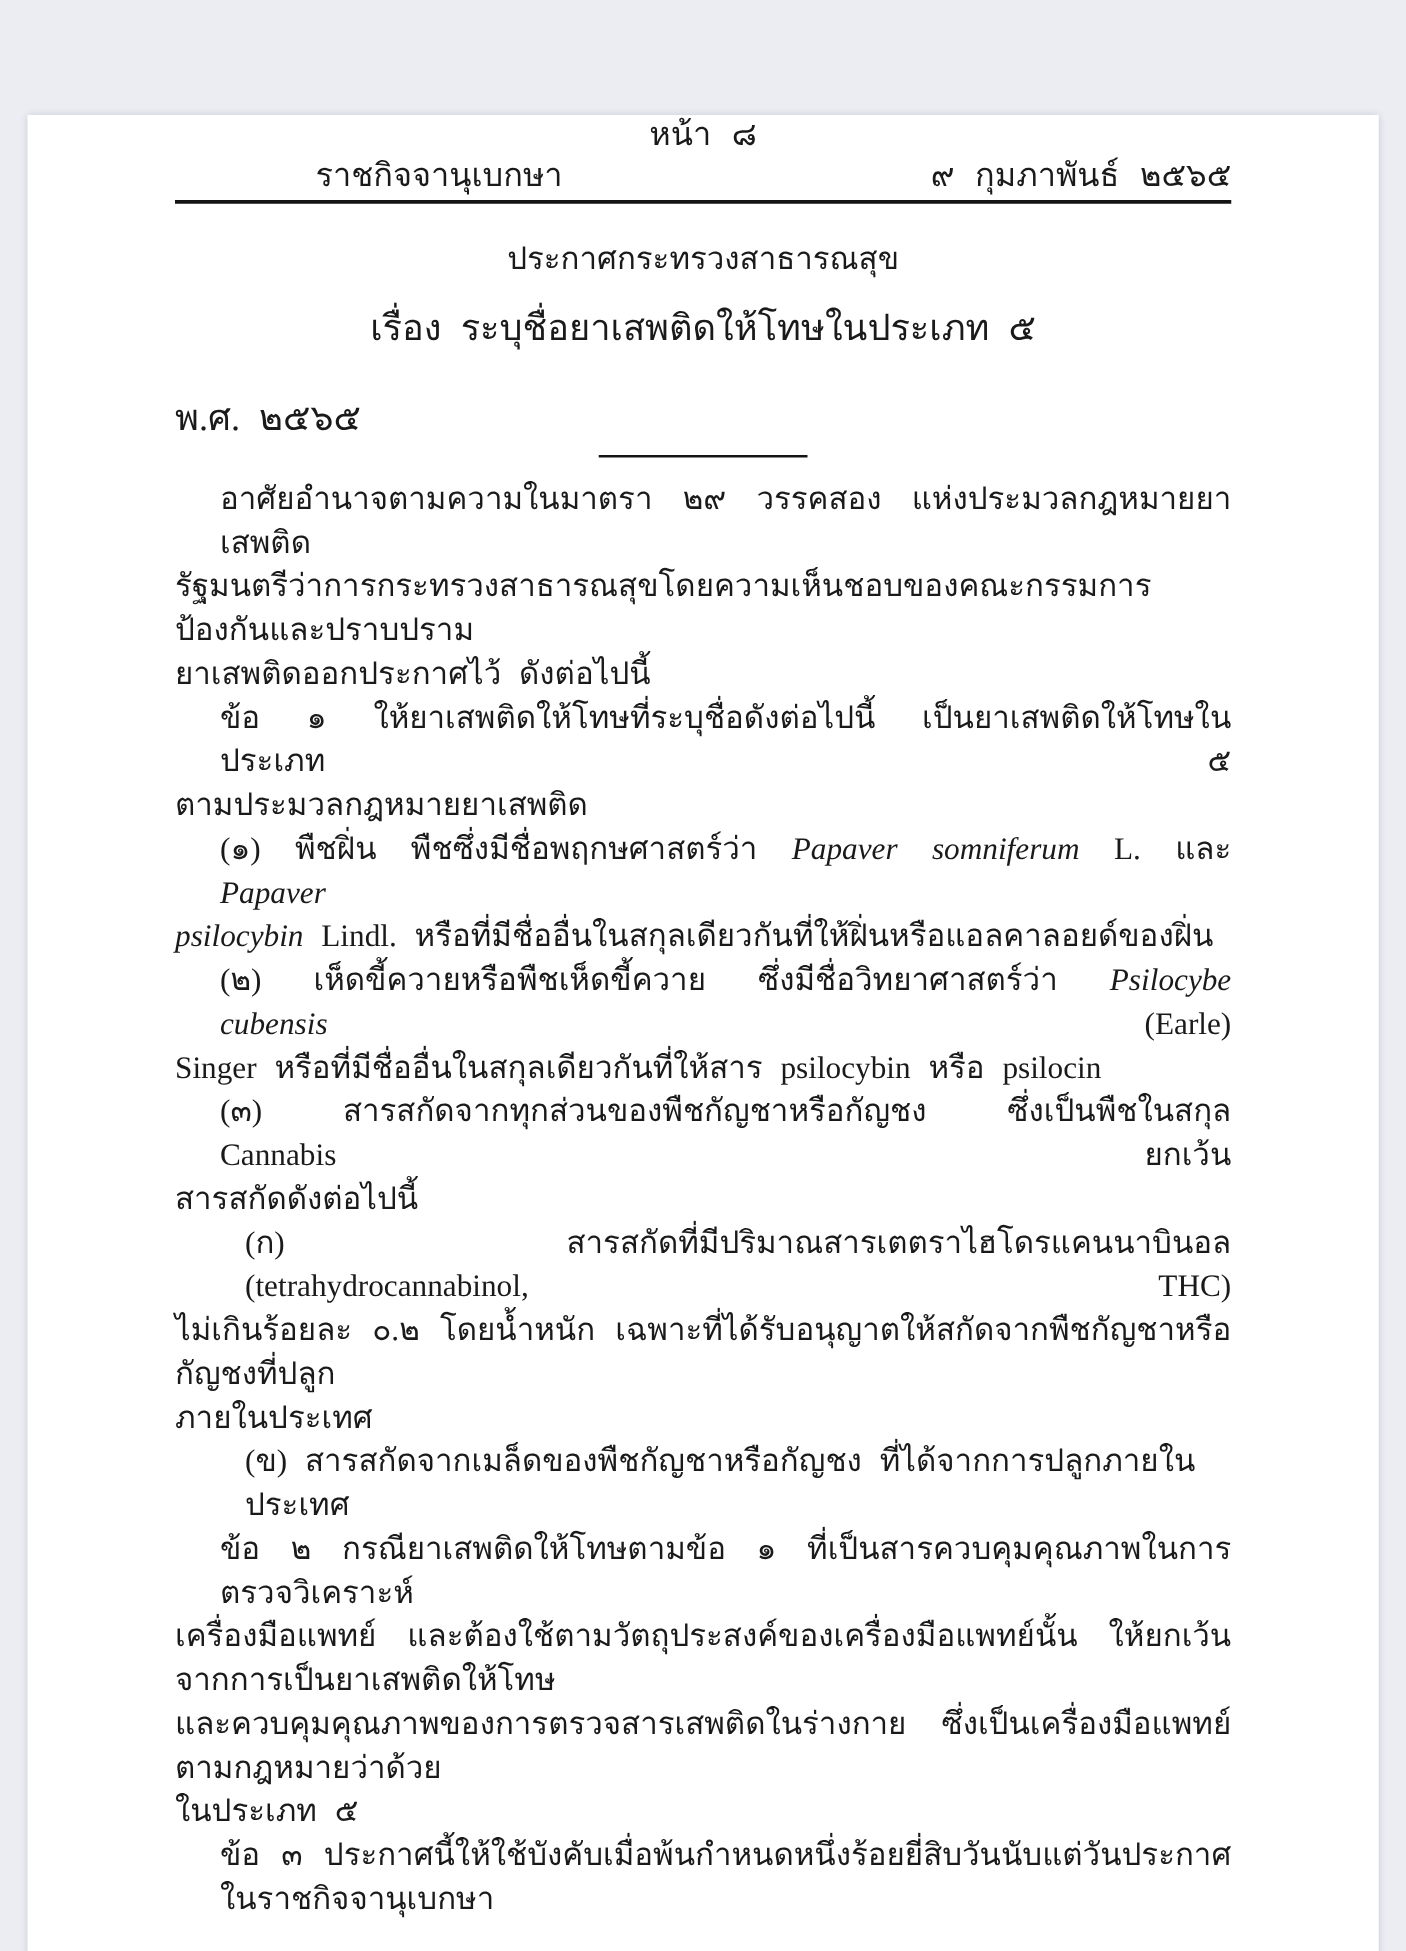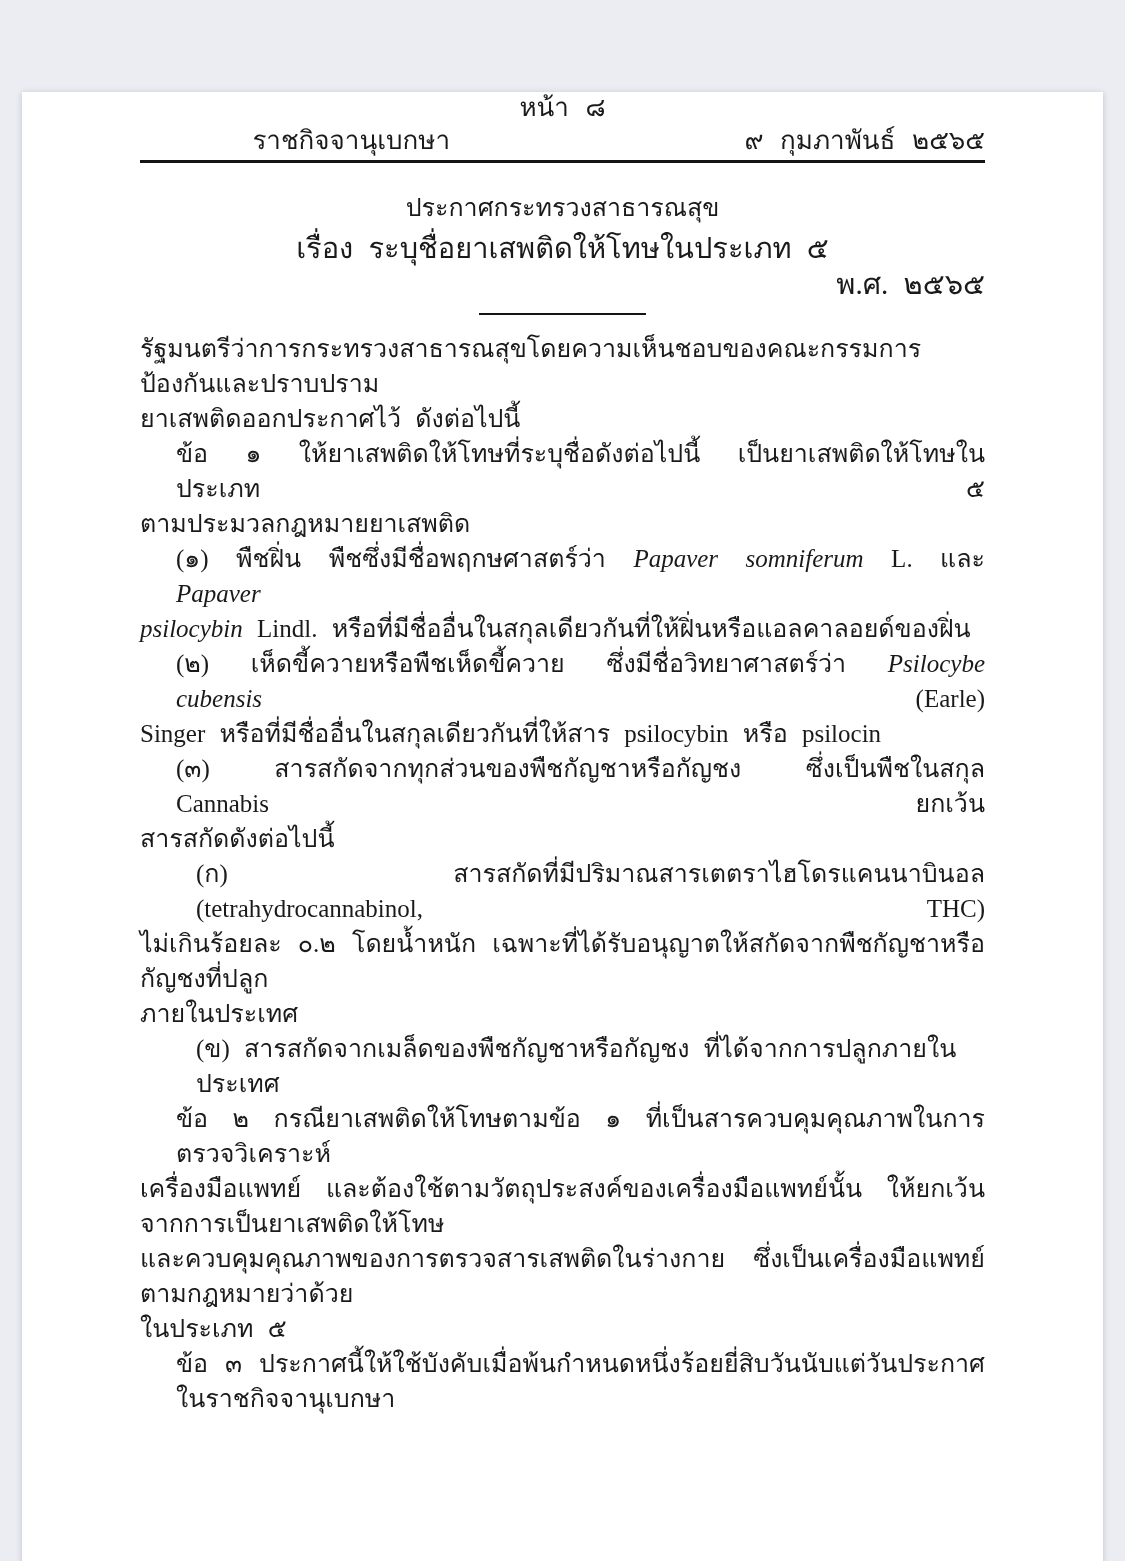--- a/index.html
+++ b/index.html
@@ -48,31 +48,32 @@
   .masthead .cell-right { text-align: right; flex: 1; }
   
   .doc-title {
     margin-top: 24px;
     text-align: center;
     font-size: 25px;
     line-height: 42px;
     word-spacing: 6px;
   }
   .doc-subject {
-    margin-top: 1px;
+    margin-top: 16px;
     text-align: center;
     font-size: 29px;
     line-height: 36px;
     word-spacing: 8px;
   }
   .doc-year {
-    text-align: right;
+    text-align: left;
     font-size: 29px;
     line-height: 36px;
     word-spacing: 8px;
+    margin-top: 36px;
   }
   .title-divider {
     width: 167px;
     height: 0;
     border-top: 2px solid #141414;
     margin: 11px auto 0 auto;
   }
   
   .doc-body {
     margin-top: 16px;
@@ -106,20 +107,21 @@
     <div class="doc-title">ประกาศกระทรวงสาธารณสุข</div>
 
     <div class="doc-subject">เรื่อง ระบุชื่อยาเสพติดให้โทษในประเภท ๕</div>
 
     <div class="doc-year">พ.ศ. ๒๕๖๕</div>
 
     <div class="title-divider"></div>
 
     <div class="doc-body">
         <div class="para">
+          <div class="line ind1 fill"><span>อาศัยอำนาจตามความในมาตรา ๒๙ วรรคสอง แห่งประมวลกฎหมายยาเสพติด</span></div>
           <div class="line fill"><span>รัฐมนตรีว่าการกระทรวงสาธารณสุขโดยความเห็นชอบของคณะกรรมการป้องกันและปราบปราม</span></div>
           <div class="line"><span>ยาเสพติดออกประกาศไว้ ดังต่อไปนี้</span></div>
         </div>
         <div class="para">
           <div class="line ind1 fill"><span>ข้อ ๑ ให้ยาเสพติดให้โทษที่ระบุชื่อดังต่อไปนี้ เป็นยาเสพติดให้โทษในประเภท ๕</span></div>
           <div class="line"><span>ตามประมวลกฎหมายยาเสพติด</span></div>
         </div>
         <div class="para">
           <div class="line ind1 fill"><span>(๑) พืชฝิ่น พืชซึ่งมีชื่อพฤกษศาสตร์ว่า </span><span class="it">Papaver somniferum</span><span> L. และ </span><span class="it">Papaver</span></div>
           <div class="line"><span class="it">psilocybin</span><span> Lindl. หรือที่มีชื่ออื่นในสกุลเดียวกันที่ให้ฝิ่นหรือแอลคาลอยด์ของฝิ่น</span></div>

